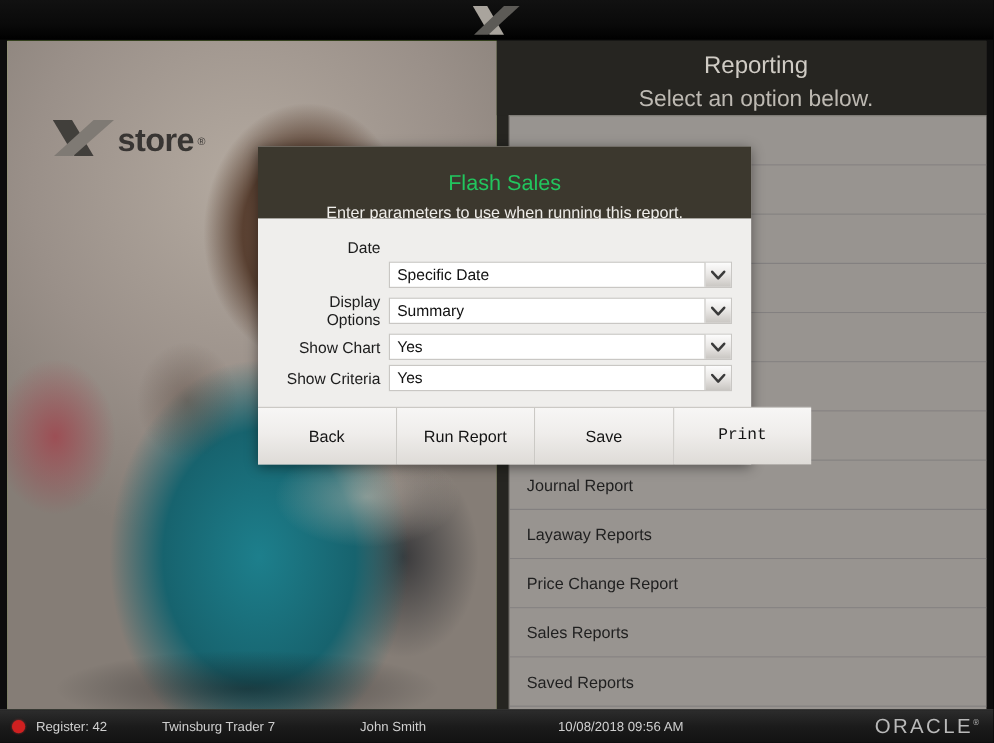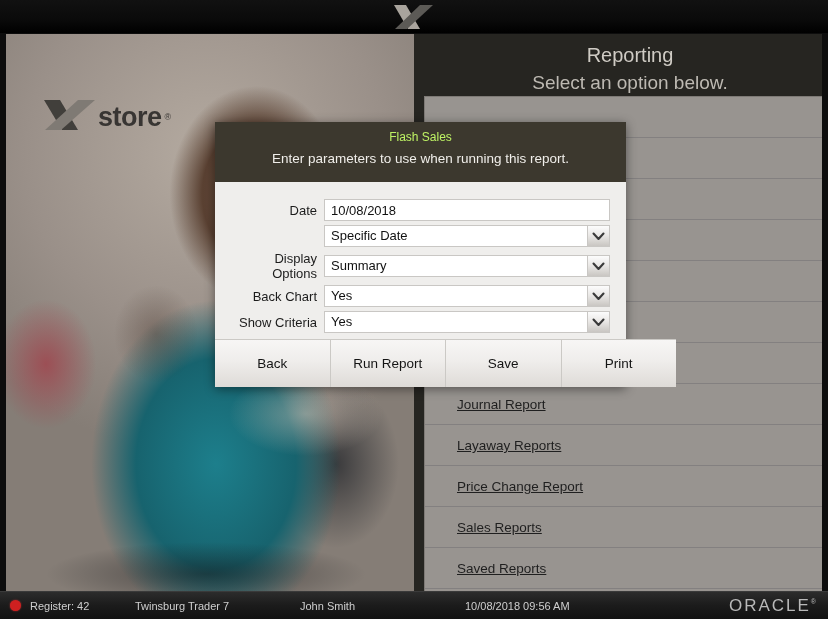--- a/index.html
+++ b/index.html
@@ -90,39 +90,39 @@
     position: absolute; left: 10px; top: 62px;
     width: 398px; height: 495px;
     background: #989golden;
     background: #989490;
     border-left: 1px solid #7e7a76;
     border-top: 1px solid #7e7a76;
     overflow: hidden;
   }
   .rp-item {
     height: 41px; line-height: 41px;
-    padding-left: 32px;
+    padding-left: 14px;
     font-size: 13.5px; color: #1f1f1f;
     border-bottom: 1px solid #838080;
     background: #989490;
-    white-space: nowrap; overflow: hidden; text-decoration: underline;
+    white-space: nowrap; overflow: hidden;
   }
 
   
   .dialog {
     position: absolute; left: 209px; top: 88px;
     width: 411px; height: 265px;
     background: #efeeec;
     box-shadow: 0 2px 10px rgba(0,0,0,.45);
   }
   .dlg-header {
     height: 60px; background: #3c382e; color: #f2f0ec;
     text-align: center;
   }
-  .dlg-title { font-size: 12px; padding-top: 9px; line-height: 1.1; color: #bef264; }
+  .dlg-title { font-size: 18px; padding-top: 21px; line-height: 1.1; color: #22c55e; }
   .dlg-sub { font-size: 13.5px; padding-top: 7px; color: #f0eeea; }
 
   .dlg-body { padding: 17px 16px 0 16px; }
   .frow {
     display: flex; align-items: center; margin-bottom: 4px;
   }
   .flabel {
     width: 93px; text-align: right; padding-right: 7px;
     font-size: 13px; color: #1c1c1c; flex: 0 0 auto;
   }
@@ -153,21 +153,21 @@
   .dlg-buttons {
     position: absolute; left: 0; bottom: 0; width: 461px; height: 48px;
     display: flex; border-top: 1px solid #cbc9c5;
   }
   .dbtn {
     flex: 1 1 0; height: 47px; line-height: 47px; text-align: center;
     font-size: 13.5px; color: #141414;
     background: linear-gradient(to bottom, #f7f6f5 0%, #efedeb 45%, #dedbd7 100%);
     border-right: 1px solid #cbc9c5;
   }
-  .dbtn:last-child { border-right: none; }
+  .dbtn:last-child { border-right: none; font-family: Liberation Mono, monospace; }
 
   
   .statusbar {
     position: absolute; left: 0; bottom: 0; width: 828px; height: 28px;
     background: linear-gradient(to bottom, #2c2c2c 0%, #1b1b1b 50%, #121212 100%);
     border-top: 1px solid #3a3a3a;
     display: flex; align-items: center;
     font-size: 11px; color: #cfcfcf;
   }
   .sb-dot {
@@ -239,23 +239,20 @@
     </div>
 
     <div class="dialog">
       <div class="dlg-header">
         <div class="dlg-title">Flash Sales</div>
         <div class="dlg-sub">Enter parameters to use when running this report.</div>
       </div>
       <div class="dlg-body" id="dialog-fields">
           <div class="frow">
             <div class="flabel">Date</div>
-            <div class="fctl">
-              <input class="ftext" type="text" value="10/08/2018" placeholder="" style="">
-            </div>
           </div>
           <div class="frow">
             <div class="flabel"></div>
             <div class="fctl">
               <div class="fselect">
                 <div class="val">Specific Date</div>
                 <div class="arrow">
                   <svg class="chev" width="13" height="9" viewBox="0 0 13 9" aria-hidden="true">
                     <path d="M1.5 1.5 L6.5 7 L11.5 1.5" fill="none" stroke="#3a3a3a" stroke-width="2.1" stroke-linecap="round" stroke-linejoin="round"></path>
                   </svg>
@@ -270,21 +267,21 @@
                 <div class="val">Summary</div>
                 <div class="arrow">
                   <svg class="chev" width="13" height="9" viewBox="0 0 13 9" aria-hidden="true">
                     <path d="M1.5 1.5 L6.5 7 L11.5 1.5" fill="none" stroke="#3a3a3a" stroke-width="2.1" stroke-linecap="round" stroke-linejoin="round"></path>
                   </svg>
                 </div>
               </div>
             </div>
           </div>
           <div class="frow">
-            <div class="flabel">Back Chart</div>
+            <div class="flabel">Show Chart</div>
             <div class="fctl">
               <div class="fselect">
                 <div class="val">Yes</div>
                 <div class="arrow">
                   <svg class="chev" width="13" height="9" viewBox="0 0 13 9" aria-hidden="true">
                     <path d="M1.5 1.5 L6.5 7 L11.5 1.5" fill="none" stroke="#3a3a3a" stroke-width="2.1" stroke-linecap="round" stroke-linejoin="round"></path>
                   </svg>
                 </div>
               </div>
             </div>

